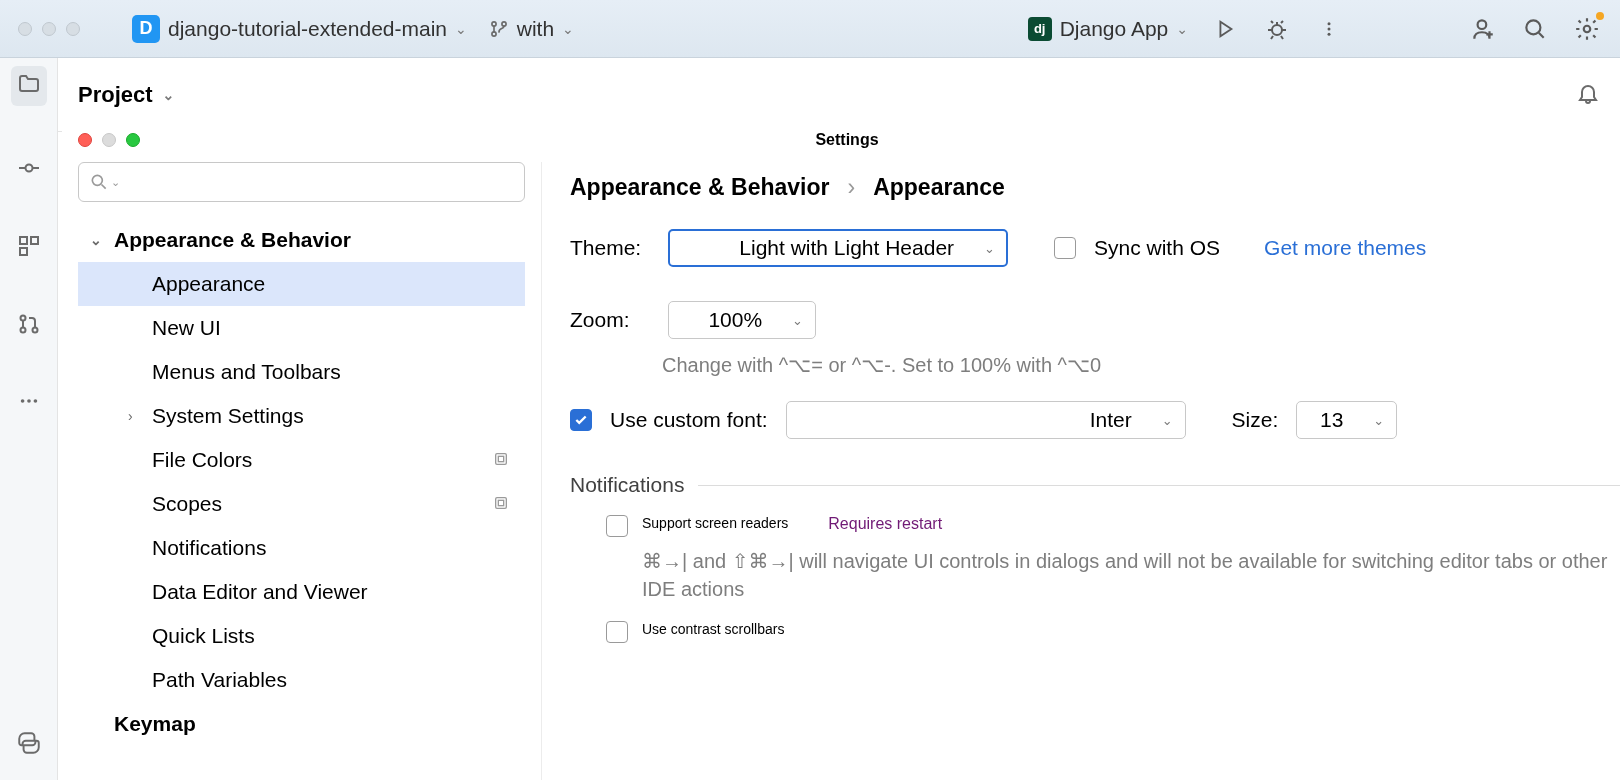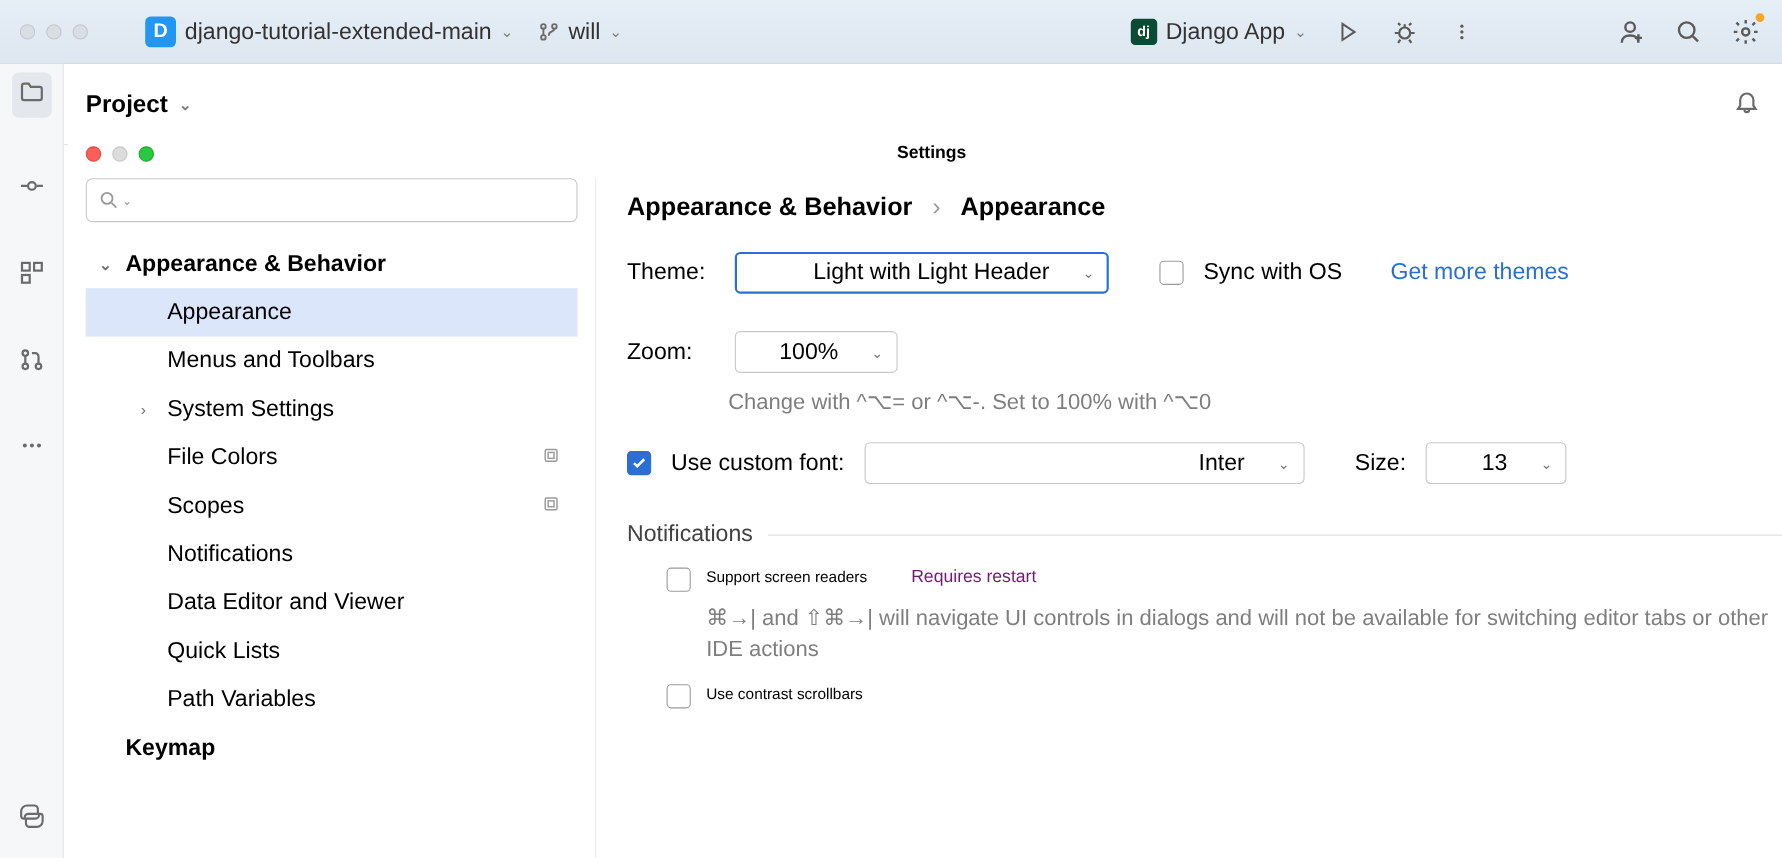--- a/index.html
+++ b/index.html
@@ -90,21 +90,21 @@
     <span>django-tutorial-extended-main</span>
     <span class="chev">⌄</span>
   </div>
   <div class="topbar-item">
     <svg width="20" height="20" viewBox="0 0 24 24" fill="none" stroke="currentColor" stroke-width="2" class="branch-ico">
         <circle cx="6" cy="6" r="2.5"></circle>
         <circle cx="6" cy="18" r="2.5"></circle>
         <circle cx="18" cy="6" r="2.5"></circle>
         <path d="M6 8.5v7M18 8.5c0 4-6 2-6 7" stroke-linecap="round"></path>
       </svg>
-    <span>will</span>
+    <span>with</span>
     <span class="chev">⌄</span>
   </div>
   <div class="spacer"></div>
   <div class="topbar-item">
     <div class="dj-badge">dj</div>
     <span>Django App</span>
     <span class="chev">⌄</span>
   </div>
   <div class="icon-btn run-icon">
     <svg width="22" height="22" viewBox="0 0 24 24" fill="none" stroke="currentColor" stroke-width="2">
@@ -220,20 +220,23 @@
       </div>
       <div class="tree">
         <div class="tree-row bold">
           <span class="tree-chev">⌄</span>
           <span>Appearance &amp; Behavior</span>
         </div>
         <div class="tree-row child selected">
           <span>Appearance</span>
         </div>
         <div class="tree-row child">
+          <span>New UI</span>
+        </div>
+        <div class="tree-row child">
           <span>Menus and Toolbars</span>
         </div>
         <div class="tree-row child-exp">
           <span class="tree-chev">›</span>
           <span>System Settings</span>
         </div>
         <div class="tree-row child">
           <span>File Colors</span>
           <span class="tree-tag"><svg width="16" height="16" viewBox="0 0 24 24" fill="none" stroke="currentColor" stroke-width="2">
                 <rect x="4" y="4" width="16" height="16" rx="2"></rect>
@@ -302,21 +305,21 @@
               <path d="M4 12l5 5L20 6"></path>
             </svg>
         </div>
         <span>Use custom font:</span>
         <div class="dropdown" style="width:400px">
           <span>Inter</span>
           <span class="dd-chev">⌄</span>
         </div>
         <div style="width:10px"></div>
         <span>Size:</span>
-        <div class="dropdown" style="width:128px">
+        <div class="dropdown" style="width:101px">
           <span>13</span>
           <span class="dd-chev">⌄</span>
         </div>
       </div>
 
       <div class="section-title">
         <span>Notifications</span>
         <div class="line"></div>
       </div>
 

